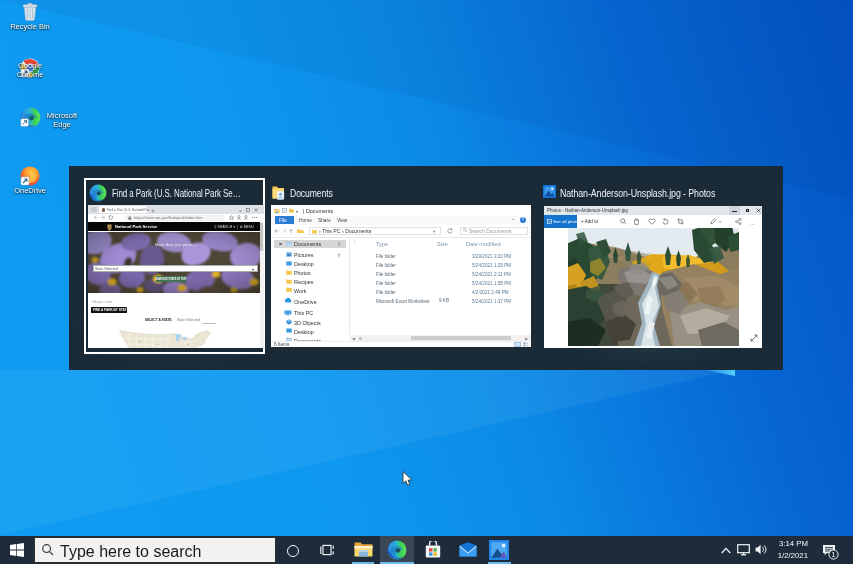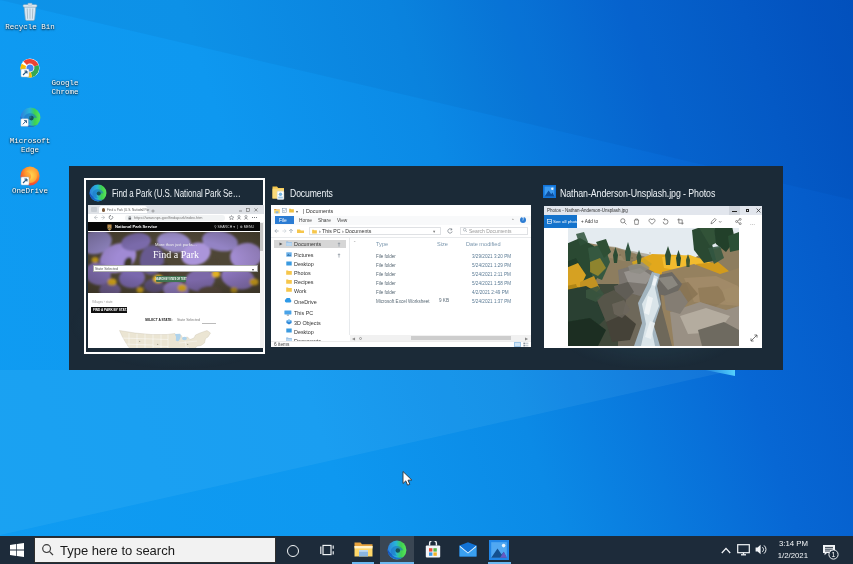--- a/index.html
+++ b/index.html
@@ -12,21 +12,21 @@
   svg{display:block;}
   
   .beam1{left:0;top:370px;width:734px;height:165px;
      background:rgba(180,235,255,.07);
      clip-path:polygon(0 0,100% 0,0 100%);}
   .beamtri{left:700px;top:369px;width:35px;height:7px;
      background:linear-gradient(to right, rgba(90,215,255,0), rgba(90,215,255,.95));
      clip-path:polygon(0 0,100% 0,100% 100%);}
   
   .dlabel{color:#fff;font-size:7.5px;text-align:center;line-height:8.6px;
-    text-shadow:0 1px 2px rgba(0,0,0,.85),0 0 2px rgba(0,0,0,.6);width:60px;left:0;font-family:Liberation Mono, monospace;}
+    text-shadow:0 1px 2px rgba(0,0,0,.85),0 0 2px rgba(0,0,0,.6);width:60px;left:0;}
   
   .overlay{left:69px;top:166px;width:714px;height:204px;background:#1b2a37;}
   .ovlight{background:radial-gradient(closest-side, rgba(90,185,215,.10), rgba(90,185,215,0));}
   .sel{left:84px;top:178px;width:181px;height:176px;border:2px solid #fff;box-sizing:border-box;background:#1b2a37;}
   .tlabel{color:#eef3f7;font-size:10.5px;letter-spacing:-0.1px;white-space:nowrap;}
   
   .taskbar{left:0;top:536px;width:853px;height:28px;background:#1d2b3a;}
   .underl{top:562px;height:2px;background:#6cb8f0;}
   .searchbox{left:34px;top:537px;width:242px;height:26px;background:#f2f2f2;border:1px solid #30302f;box-sizing:border-box;}
   .tinytxt{font-size:4.5px;line-height:5px;color:#555;letter-spacing:0;}
@@ -52,21 +52,21 @@
   <circle cx="10" cy="10" r="9.5" fill="#fff"></circle>
   <path d="M10 10 L3.4 3.4 A9.5 9.5 0 0 1 18.5 7 Z" fill="#ea4335"></path>
   <path d="M10 10 L18.5 7 A9.5 9.5 0 0 1 12 19.3 Z" fill="#34a853"></path>
   <path d="M10 10 L12 19.3 A9.5 9.5 0 0 1 1.6 5.8 Z" fill="#fbbc05"></path>
   <circle cx="10" cy="10" r="4.4" fill="#fff"></circle>
   <circle cx="10" cy="10" r="3.5" fill="#4285f4"></circle>
   <rect x="1" y="11" width="8" height="8" rx="1" fill="#fff" stroke="#9db4c6" stroke-width="0.5"></rect>
   <path d="M3 17 L7 13 M7 13 L4.4 13 M7 13 L7 15.6" stroke="#2c5f8a" stroke-width="1.1" fill="none"></path>
 </svg>
 </div>
-<div class="abs dlabel" style="top:79px;margin-left:35px;">Google<br>Chrome</div>
+<div class="abs dlabel" style="top:62px;">Google<br>Chrome</div>
 
 <div class="abs" style="left:20px;top:107px;width:21px;height:21px;">
 <svg width="21" height="21" viewBox="0 0 24 24">
   <defs>
     <linearGradient id="eghor" x1="0" y1="0.3" x2="1" y2="0.3">
       <stop offset="0" stop-color="#2e80dd"></stop>
           <stop offset="0.45" stop-color="#28b5d8"></stop>
           <stop offset="0.72" stop-color="#3ed14f"></stop>
           <stop offset="1" stop-color="#5be65c"></stop>
     </linearGradient>
@@ -77,21 +77,21 @@
   </defs>
   <circle cx="12" cy="12" r="11.3" fill="url(#eghor)"></circle>
   <path d="M0.8 10.5 A11.3 11.3 0 0 0 19.6 20 C14.5 22.8 7.5 21.2 5.2 16.6 C3.2 14.8 1.6 12.8 0.8 10.5 Z" fill="url(#egbot)" opacity="0.92"></path>
   <path d="M5.2 16.6 C3.4 12.6 5.4 8.6 9.4 7.4 C13.6 6.2 18.2 8.4 19.4 12.2 L14.8 12.6 C13 12.2 10.8 13 10.2 14.8 C9.7 16.4 10.6 18.2 12.2 18.8 C9.8 19.3 6.8 18.6 5.2 16.6 Z" fill="#1b70c8" opacity="0.55"></path>
   <circle cx="13" cy="12.6" r="2.7" fill="#15525c"></circle>
   <path d="M13 9.9 A2.7 2.7 0 0 0 10.6 13.8 L13 12.6 Z" fill="#1a7d9e" opacity="0.7"></path>
   <rect x="1" y="13.5" width="8.5" height="8.5" rx="1" fill="#fff" stroke="#9db4c6" stroke-width="0.5"></rect>
   <path d="M3.2 19.8 L7.4 15.6 M7.4 15.6 L4.6 15.6 M7.4 15.6 L7.4 18.4" stroke="#2c5f8a" stroke-width="1.1" fill="none"></path>
 </svg>
 </div>
-<div class="abs dlabel" style="top:137px;">Microsoft<br>Edge</div>
+<div class="abs dlabel" style="top:112px;margin-left:32px;">Microsoft<br>Edge</div>
 
 <div class="abs" style="left:20px;top:166px;width:20px;height:20px;">
 <svg width="20" height="20" viewBox="0 0 20 20">
   <defs>
     <radialGradient id="ff1" cx="0.58" cy="0.3" r="0.8">
       <stop offset="0" stop-color="#ffbd4f"></stop>
           <stop offset=".4" stop-color="#ff9a2e"></stop>
           <stop offset=".75" stop-color="#f4542c"></stop>
           <stop offset="1" stop-color="#e22850"></stop>
     </radialGradient>
@@ -246,21 +246,20 @@
       <ellipse cx="128" cy="42" rx="4" ry="3.5" fill="#e2b120"></ellipse>
       <ellipse cx="7" cy="28" rx="3.5" ry="3" fill="#c89e1a"></ellipse>
       <ellipse cx="166" cy="50" rx="4.5" ry="3.5" fill="#d8a81c"></ellipse>
       <ellipse cx="52" cy="58" rx="3.5" ry="3" fill="#caa01e"></ellipse>
       <ellipse cx="146" cy="58" rx="3.5" ry="3" fill="#b8921a"></ellipse>
       </g>
       <rect width="176" height="62" fill="url(#vig)"></rect>
     </svg>
   </div>
   <div class="abs" style="left:0;top:37px;width:176px;text-align:center;font-size:4.2px;color:#eee;">More than just parks…</div>
-  <div class="abs" style="left:0;top:44px;width:176px;text-align:center;font-size:10px;color:#fff;font-family:'Liberation Serif',serif;">Find a Park</div>
   <div class="abs" style="left:4.5px;top:60px;width:165px;height:7px;background:#fff;border:0.5px solid #aaa;box-sizing:border-box;"></div>
   <div class="abs tinytxt" style="left:7px;top:61.8px;color:#555;transform:scale(.78);transform-origin:0 0;">State Selected</div>
   <div class="abs" style="left:164px;top:62px;font-size:4px;color:#444;">▾</div>
   <div class="abs" style="left:68px;top:70.5px;width:30px;height:6.5px;background:#3f7352;border-radius:1px;"></div>
   <div class="abs" style="left:55px;top:72.4px;width:56px;text-align:center;font-size:4px;color:#fff;font-weight:bold;white-space:nowrap;transform:scale(.56,.8);transform-origin:50% 0;">SEARCH BY STATE OR TEXT</div>
 
   <div class="abs tinytxt" style="left:4px;top:95px;color:#999;transform:scale(.7);transform-origin:0 0;">Villages › state</div>
   <div class="abs" style="left:3px;top:101.5px;width:36px;height:6.5px;background:#101010;"></div>
   <div class="abs" style="left:5px;top:103.4px;font-size:4px;color:#fff;font-weight:bold;white-space:nowrap;transform:scale(.78);transform-origin:0 0;">FIND A PARK BY STAT…</div>
   <div class="abs" style="left:57px;top:113.2px;font-size:4px;color:#222;font-weight:bold;white-space:nowrap;transform:scale(.8);transform-origin:0 0;">SELECT A STATE:</div>
@@ -638,21 +637,21 @@
   <path d="M0 2 L6.3 1.1 L6.3 6.6 L0 6.6 Z M7 1 L14 0 L14 6.6 L7 6.6 Z M0 7.4 L6.3 7.4 L6.3 12.9 L0 12 Z M7 7.4 L14 7.4 L14 14 L7 13 Z" fill="#fff"></path>
 </svg>
 </div>
 <div class="abs searchbox"></div>
 <div class="abs" style="left:41px;top:543px;width:13px;height:13px;">
 <svg width="13" height="13" viewBox="0 0 13 13">
   <circle cx="5.6" cy="5.6" r="3.9" fill="none" stroke="#3b3b3b" stroke-width="1.2"></circle>
   <line x1="8.6" y1="8.6" x2="12" y2="12" stroke="#3b3b3b" stroke-width="1.2"></line>
 </svg>
 </div>
-<div class="abs" style="left:60px;top:543px;font-size:13px;color:#1a1a1a;">Type here to search</div>
+<div class="abs" style="left:60px;top:543px;font-size:16px;color:#1a1a1a;">Type here to search</div>
 
 <div class="abs" style="left:287px;top:545px;width:12px;height:12px;border:1.6px solid #f4f7f9;border-radius:50%;box-sizing:border-box;"></div>
 
 <div class="abs" style="left:320px;top:544px;width:14px;height:12px;">
 <svg width="14" height="12" viewBox="0 0 14 12">
   <rect x="3" y="1.4" width="8" height="9.2" fill="none" stroke="#f4f7f9" stroke-width="1.15"></rect>
   <path d="M0.8 2.6 L0.8 10 M13.2 1.4 L13.2 4.8 M13.2 7.2 L13.2 10.6" stroke="#f4f7f9" stroke-width="1.15"></path>
 </svg>
 </div>
 

